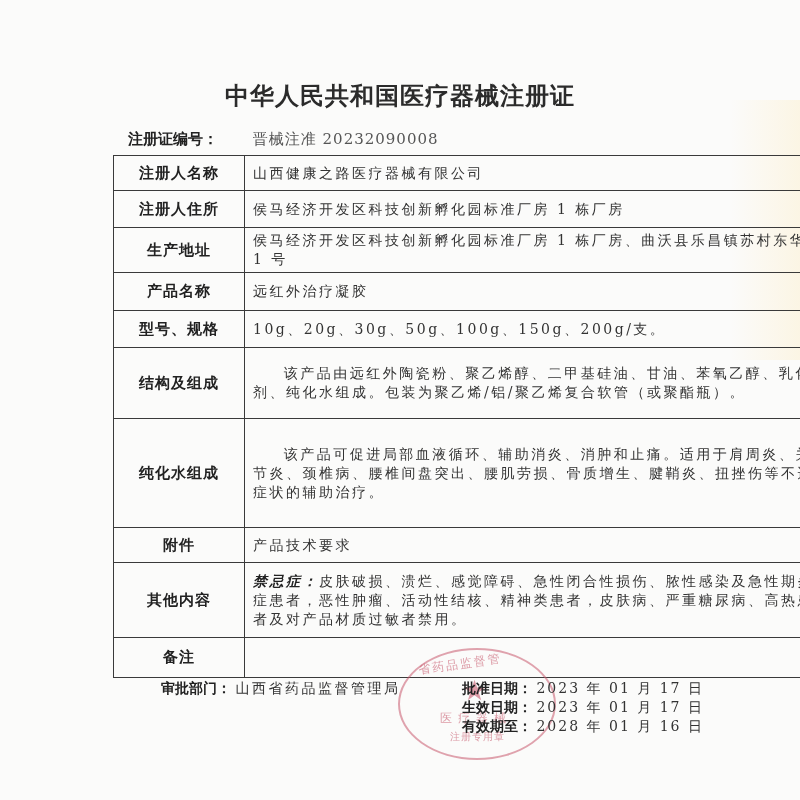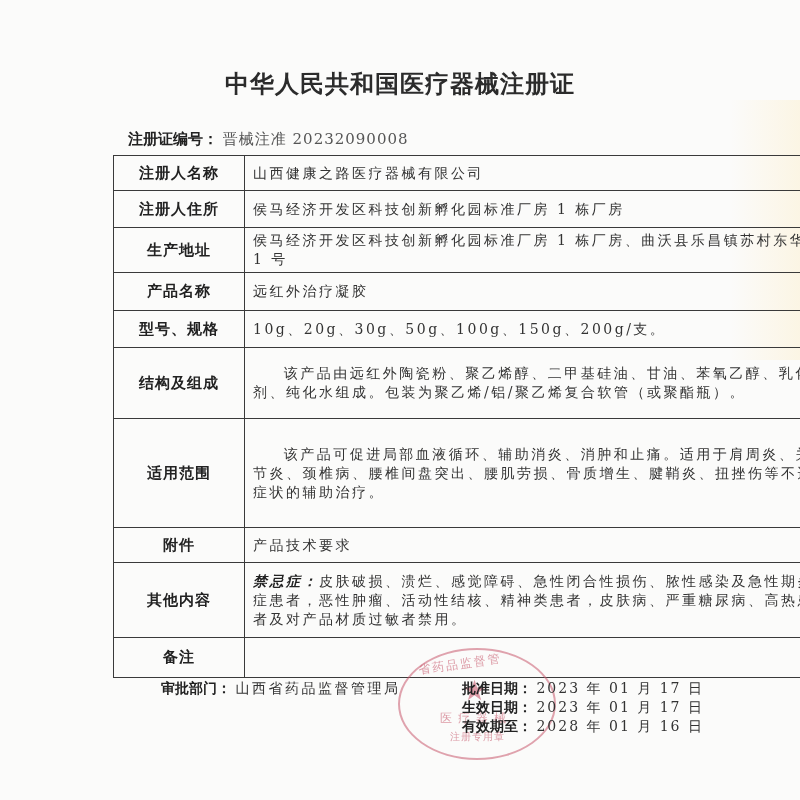--- a/index.html
+++ b/index.html
@@ -8,33 +8,33 @@
     background: #fbfbfa;
     font-family: "DejaVu Serif", "Liberation Serif", serif;
     color: #2a2a2a;
   }
   .glow {
     position: absolute; right: 0; top: 100px; width: 70px; height: 260px;
     background: linear-gradient(to right, rgba(255,250,235,0), rgba(252,240,210,0.55));
     pointer-events: none;
   }
   .title {
-    position: absolute; left: 0; width: 800px; top: 68px;
+    position: absolute; left: 0; width: 800px; top: 80px;
     text-align: center;
     font-family: "DejaVu Sans", "Liberation Sans", sans-serif;
     font-weight: bold; font-size: 24px; letter-spacing: 1px; color: #2b2b2b;
   }
   .regno {
     position: absolute; left: 128px; top: 130px; font-size: 15px;
   }
   .regno .lbl {
     font-family: "DejaVu Sans", "Liberation Sans", sans-serif;
     font-weight: bold; color: #222;
   }
-  .regno .val { color: #555; letter-spacing: 1px; }
+  .regno .val { color: #555; letter-spacing: 1px; margin-left: 30px; }
   table.cert {
     position: absolute; left: 113px; top: 155px; width: 720px;
     border-collapse: collapse; table-layout: fixed;
   }
   table.cert td {
     border: 1.5px solid #3a3a3a; padding: 0 8px; vertical-align: middle;
   }
   td.lab {
     width: 114px; text-align: center;
     font-family: "DejaVu Sans", "Liberation Sans", sans-serif;
@@ -110,21 +110,21 @@
   </tr>
   <tr style="height:37px">
     <td class="lab">型号、规格</td>
     <td class="val">10g、20g、30g、50g、100g、150g、200g/支。</td>
   </tr>
   <tr style="height:71px">
     <td class="lab">结构及组成</td>
     <td class="val indent">该产品由远红外陶瓷粉、聚乙烯醇、二甲基硅油、甘油、苯氧乙醇、乳化剂、纯化水组成。包装为聚乙烯/铝/聚乙烯复合软管（或聚酯瓶）。</td>
   </tr>
   <tr style="height:109px">
-    <td class="lab">适用范围</td>
+    <td class="lab">纯化水组成</td>
     <td class="val indent">该产品可促进局部血液循环、辅助消炎、消肿和止痛。适用于肩周炎、关节炎、颈椎病、腰椎间盘突出、腰肌劳损、骨质增生、腱鞘炎、扭挫伤等不适症状的辅助治疗。</td>
   </tr>
   <tr style="height:35px">
     <td class="lab">附件</td>
     <td class="val">产品技术要求</td>
   </tr>
   <tr style="height:75px">
     <td class="lab">其他内容</td>
     <td class="val"><span class="kw">禁忌症：</span><span>皮肤破损、溃烂、感觉障碍、急性闭合性损伤、脓性感染及急性期炎症患者，恶性肿瘤、活动性结核、精神类患者，皮肤病、严重糖尿病、高热患者及对产品材质过敏者禁用。</span></td>
   </tr>

